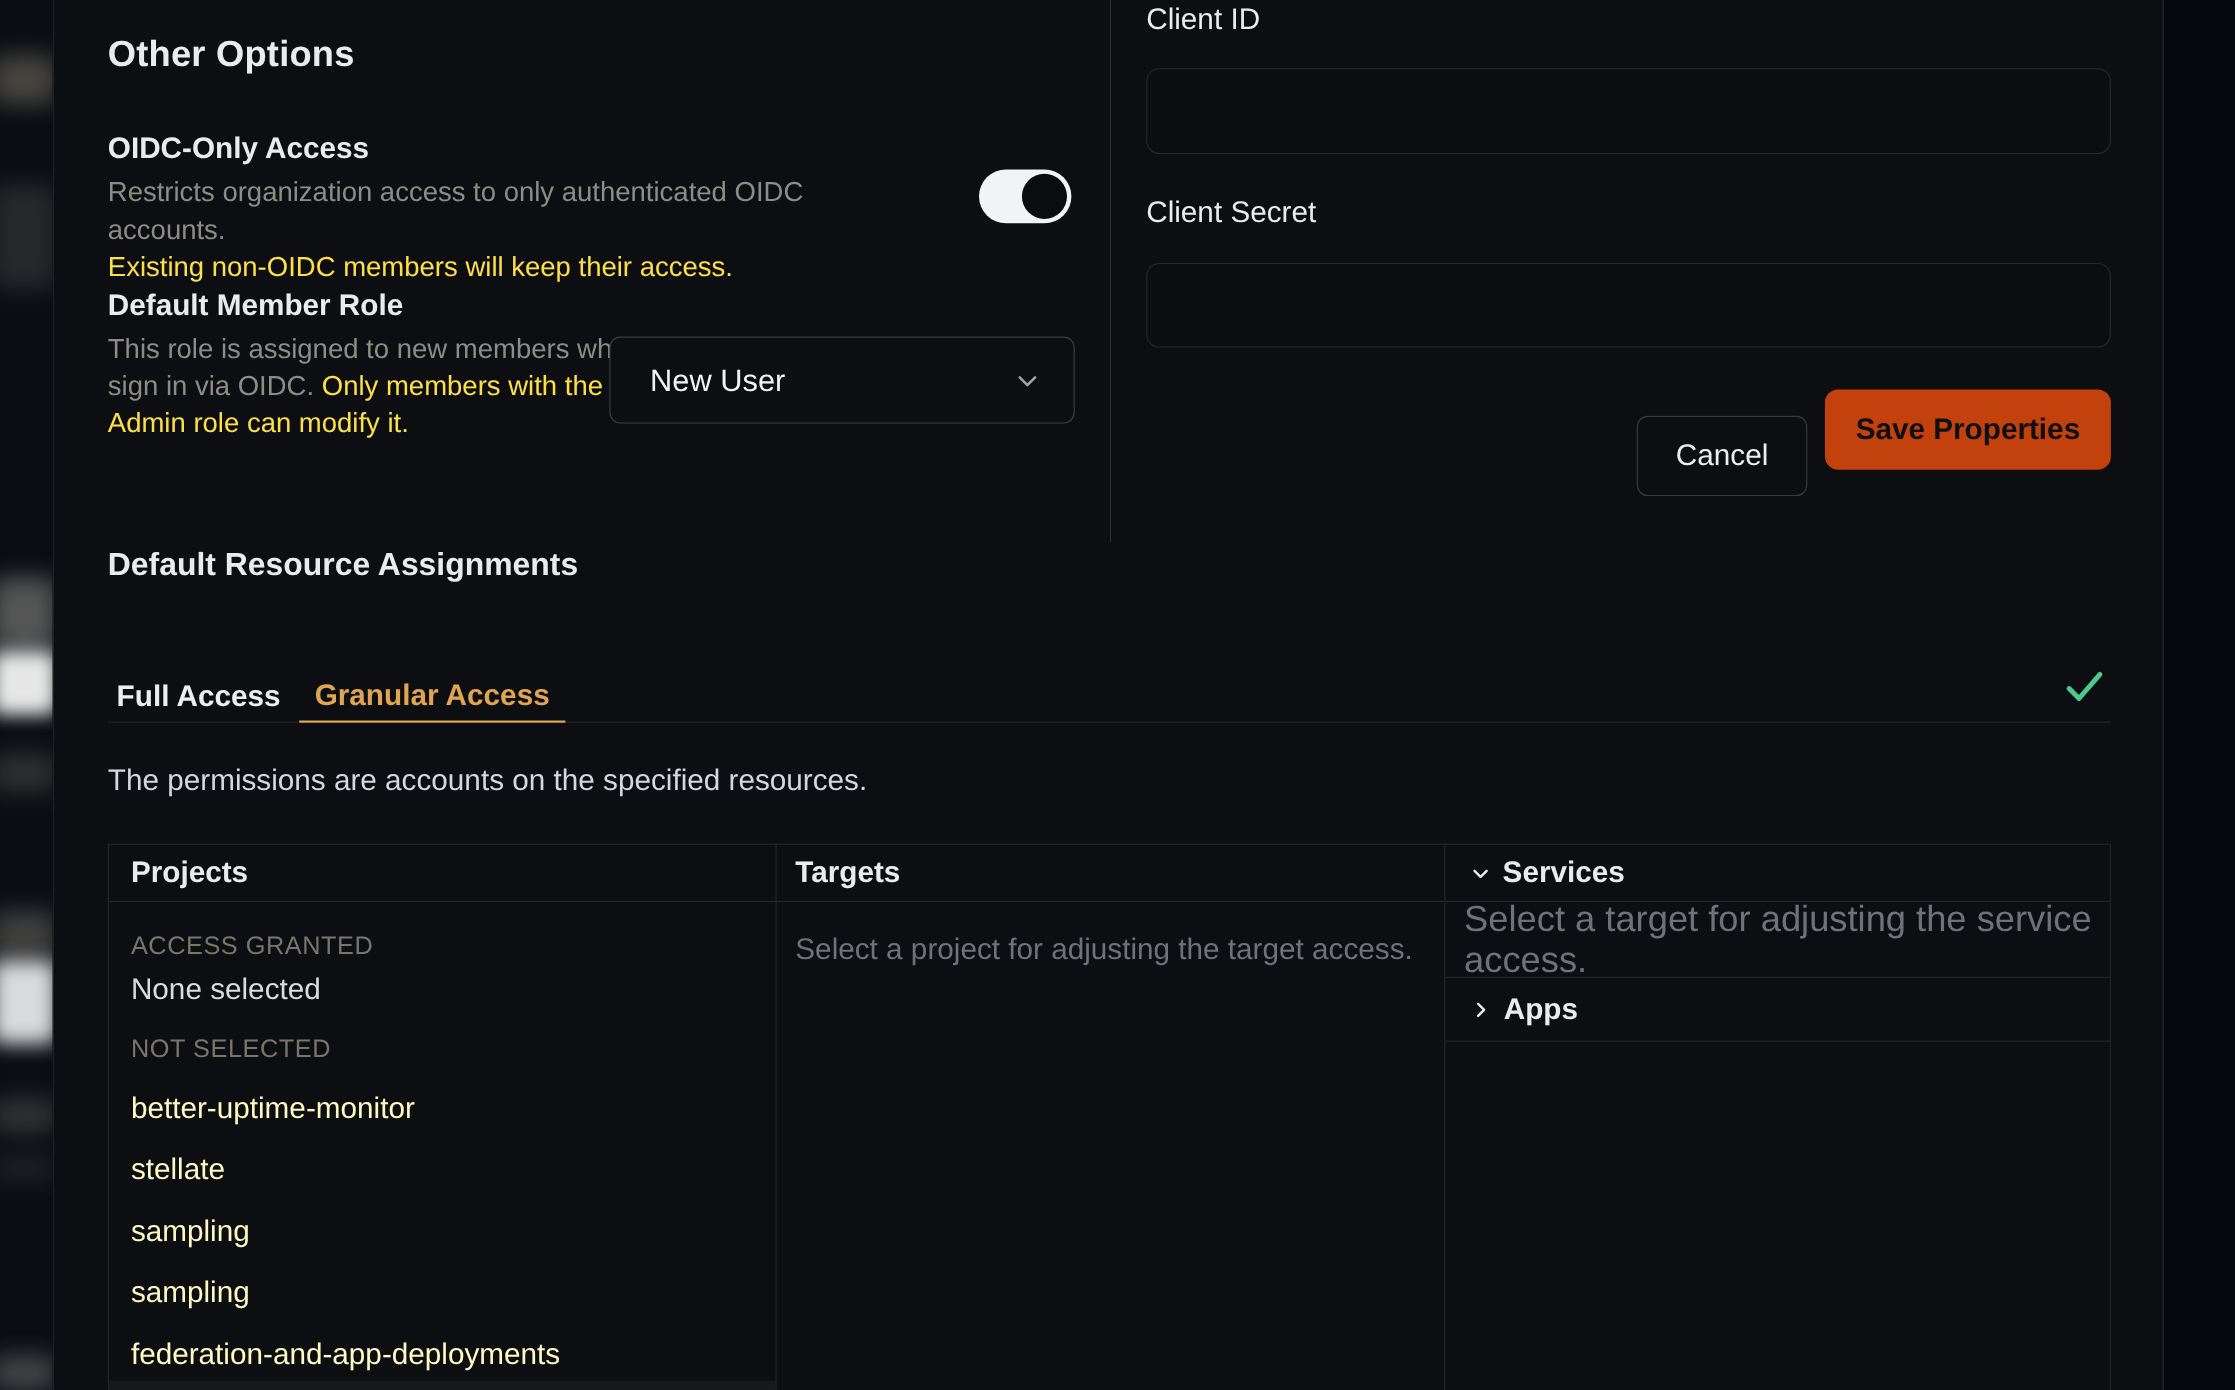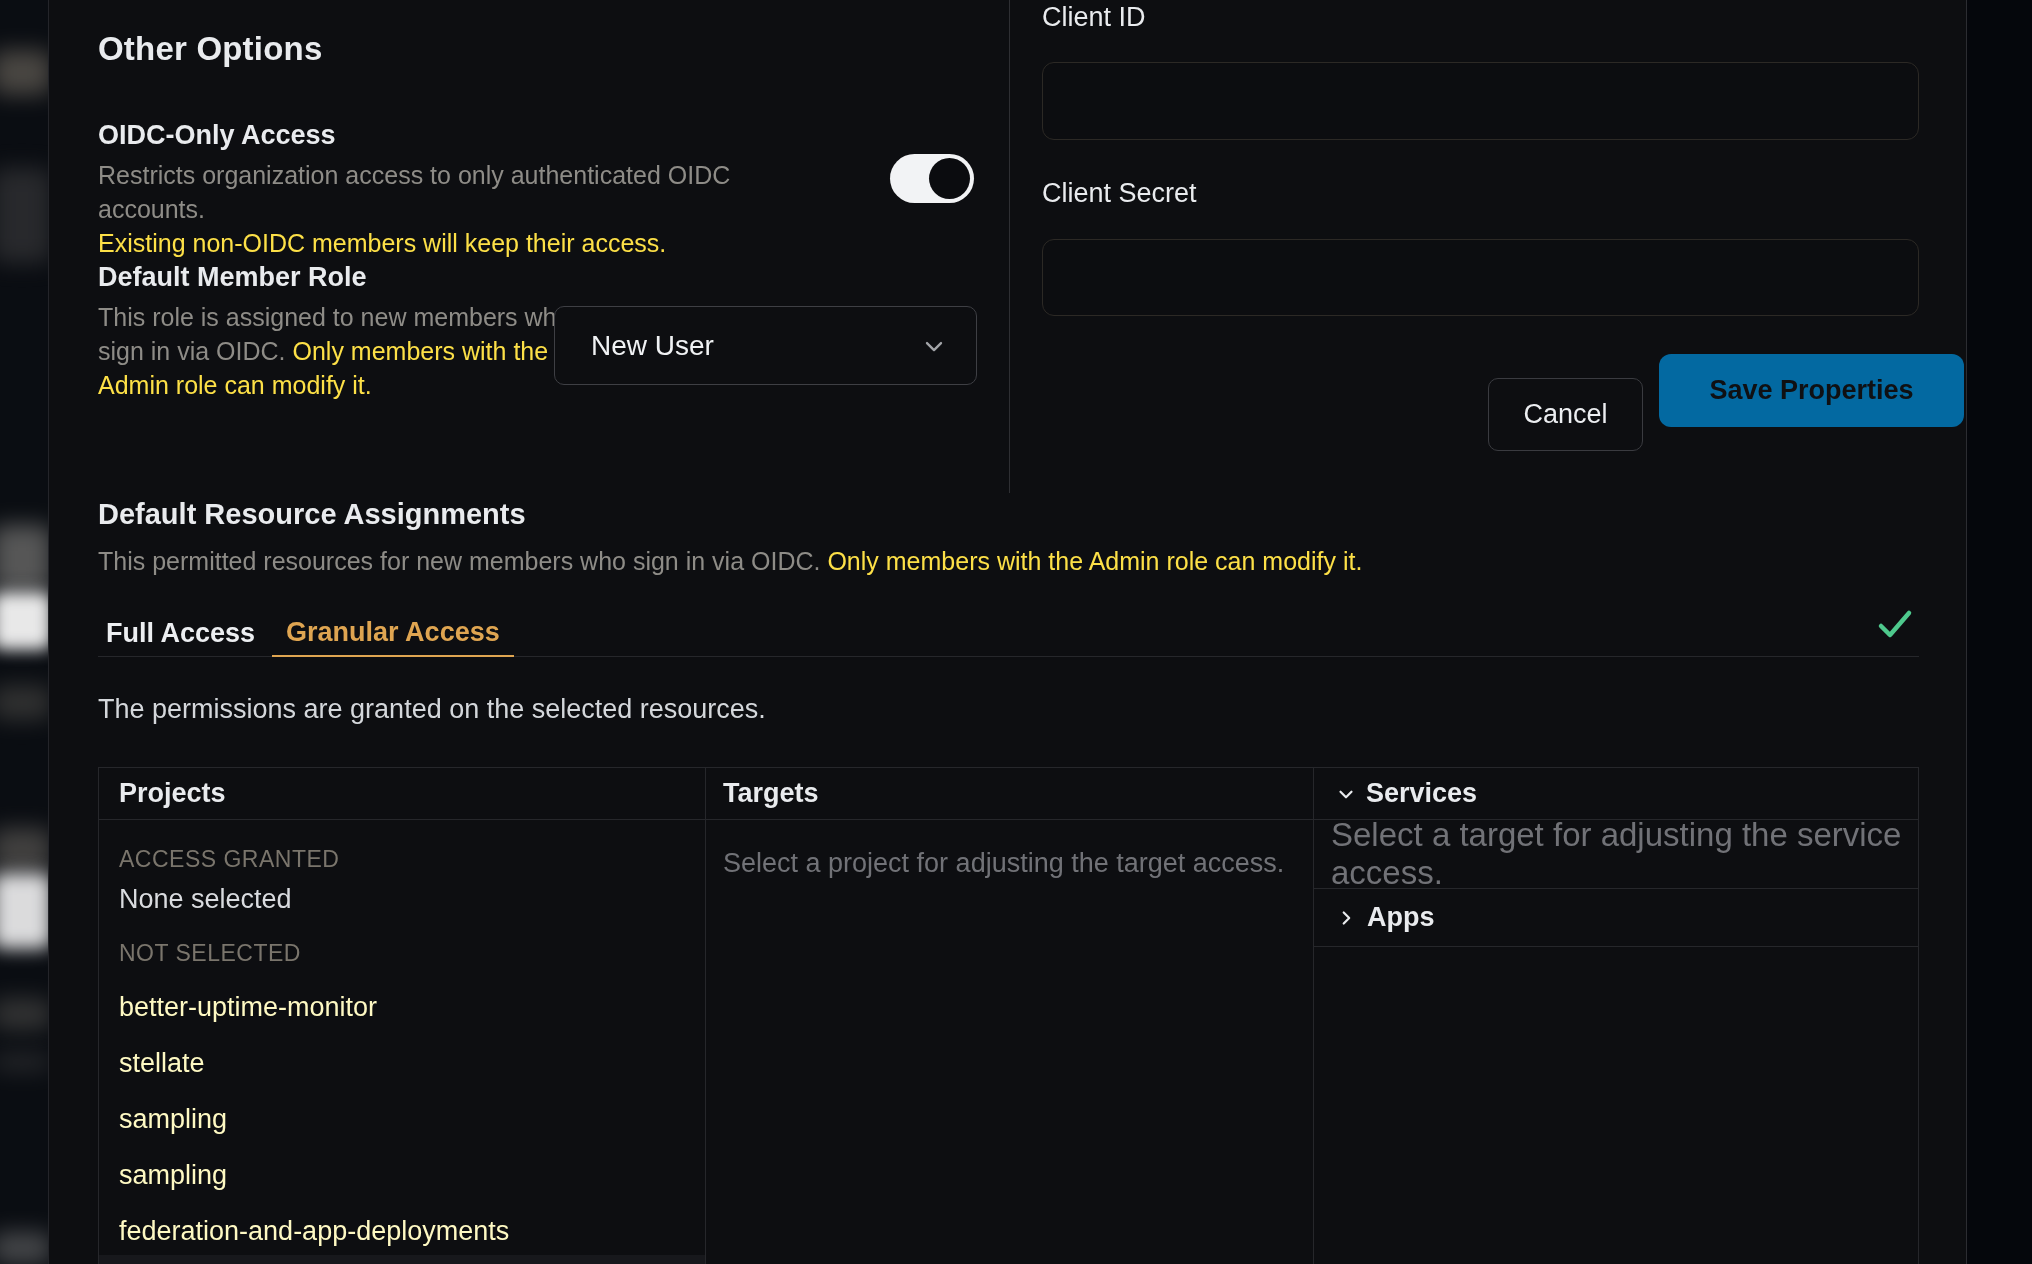--- a/index.html
+++ b/index.html
@@ -75,21 +75,21 @@
   .btn {
     position:absolute; top:354px; height:73px; border-radius:10px;
     display:flex; align-items:center; justify-content:center;
     font-size:27px; cursor:pointer; font-family:inherit;
   }
   .btn-cancel {
     left:1439px; width:155px; background:transparent;
     border:1px solid #3a3b40; color:#eceef1; font-weight:500;margin-top:24px;
   }
   .btn-save {
-    left:1610px; width:305px; background:#0369a1; border:none;
+    left:1610px; width:260px; background:#c2410c; border:none;
     border-radius:12px; color:#0f1013; font-weight:700;
   }
 
   
   .dra-title { left:49px; top:498px; font-size:29px; font-weight:700; color:#e9ebee; }
   .dra-desc  { left:49px; top:544px; }
 
   .tabs {
     left:49px; top:610px; width:1821px; height:47px;
     display:flex; align-items:stretch; padding-left:8px;
@@ -193,34 +193,31 @@
   <input class="text-input" style="top: 62px;" type="text" value="">
 
   <div class="abs field-label" style="left:993px; top:178px;">Client Secret</div>
   <input class="text-input" style="top: 239px; height: 77px;" type="text" value="">
 
   <button class="btn btn-cancel">Cancel</button>
   <button class="btn btn-save">Save Properties</button>
 
   <div class="abs dra-title">Default Resource Assignments</div>
 
-  <div class="abs desc dra-desc">
-    <span>This permitted resources for new members who sign in via OIDC. </span><span class="strong">Only members with the Admin role can modify it.</span>
-  </div>
 
   <div class="abs tabs">
     <div class="tab tab-inactive">Full Access</div>
     <div class="tab tab-active">Granular Access</div>
   </div>
 
   <svg class="abs status-check icon-svg" width="38" height="40" viewBox="0 0 38 40" fill="none">
     <path d="M5 22 L14 31 L33 9" stroke="#4ec98d" stroke-width="4.5" stroke-linecap="round" stroke-linejoin="round"></path>
   </svg>
 
-  <div class="abs note">The permissions are granted on the selected resources.</div>
+  <div class="abs note">The permissions are accounts on the specified resources.</div>
 
   <div class="abs res-table">
 
     <div class="col col-projects">
       <div class="col-header">Projects</div>
       <div class="proj-body">
         <div class="mini-label lbl-granted">ACCESS GRANTED</div>
         <div class="none-selected">None selected</div>
         <div class="mini-label lbl-notsel">NOT SELECTED</div>
         <div class="proj-item">better-uptime-monitor</div>

